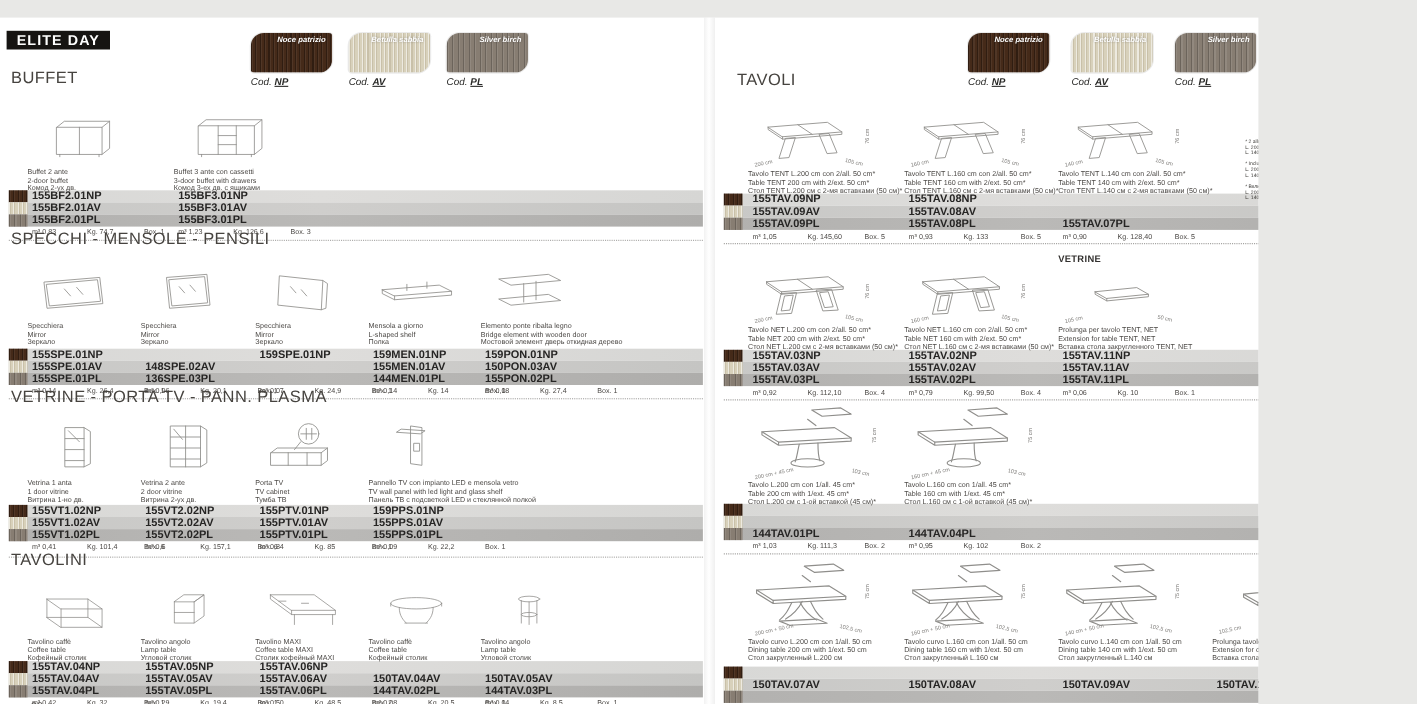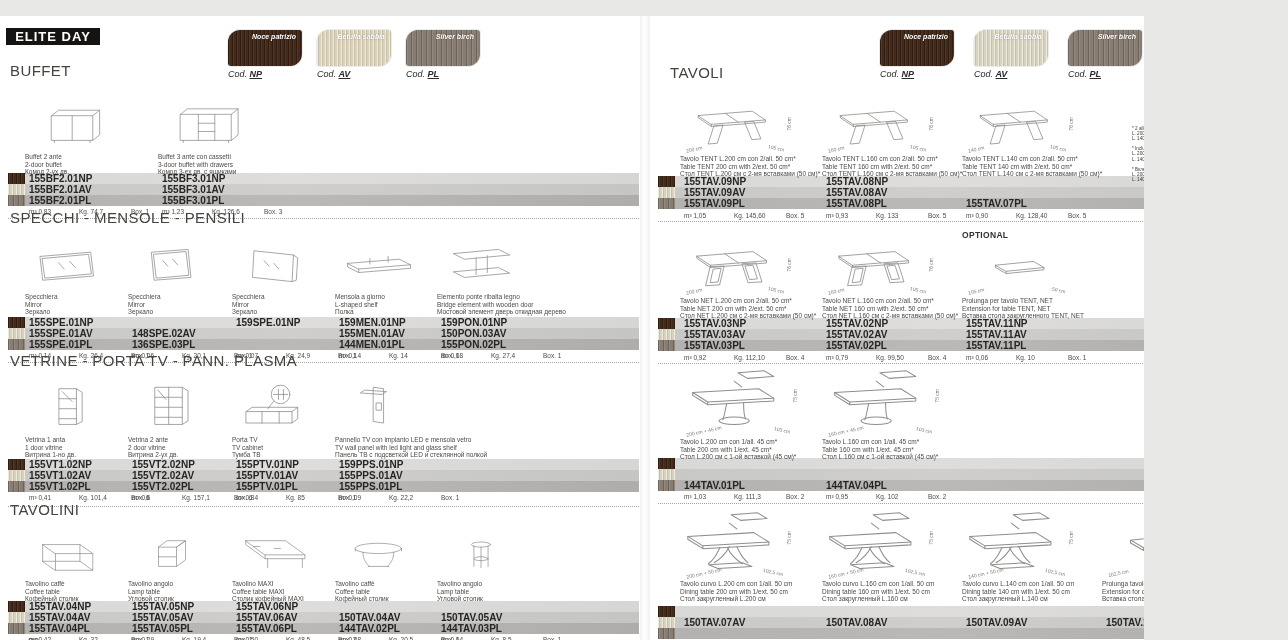--- a/index.html
+++ b/index.html
@@ -366,21 +366,21 @@
       <div>L. 200 = Può contenere fino a 4 allunghe da 50 cm</div>
       <div>L. 140/160 = Può contenere fino a 3 allunghe da 50 cm</div>
       <div></div>
       <div>* Including 2 extensions.</div>
       <div>L. 200 = Max. 4 extensions 50 cm available</div>
       <div>L. 140/160 = Max. 3 extensions 50 cm available</div>
       <div></div>
       <div>* Включены 2 вставки</div>
       <div>L. 200 = Может быть дополнен до 4 вставок (50см)</div>
       <div>L. 140/160 = Может быть дополнен до 3 вставок (50см)</div>
-    </div><div class="optional abs" style="left: 962px; top: 214px;">OPTIONAL</div><div class="stripe np abs" style="left: 658px; top: 302px; width: 627px; height: 11px;">
+    </div><div class="optional abs" style="left: 962px; top: 214px;">VETRINE</div><div class="stripe np abs" style="left: 658px; top: 302px; width: 627px; height: 11px;">
       <div class="chip wood-np"></div>
     </div><div class="stripe av abs" style="left: 658px; top: 313px; width: 627px; height: 11px;">
       <div class="chip wood-av"></div>
     </div><div class="stripe pl abs" style="left: 658px; top: 324px; width: 627px; height: 11px;">
       <div class="chip wood-pl"></div>
     </div><div class="diagbox abs" style="left: 682px; top: 225px; width: 104px; height: 53px;"><svg class="diag wire" viewBox="0 0 110 70" preserveAspectRatio="xMidYMid meet">
         <use href="#sym-net"></use>
       </svg><span class="dim w">200 cm</span><span class="dim d">105 cm</span><span class="dim h">76 cm</span></div><div class="desc abs" style="left: 680px; top: 281px; width: 152px; height: 24px;">
       <div>Tavolo NET L.200 cm con 2/all. 50 cm*</div>
       <div>Table NET 200 cm with 2/ext. 50 cm*</div>

